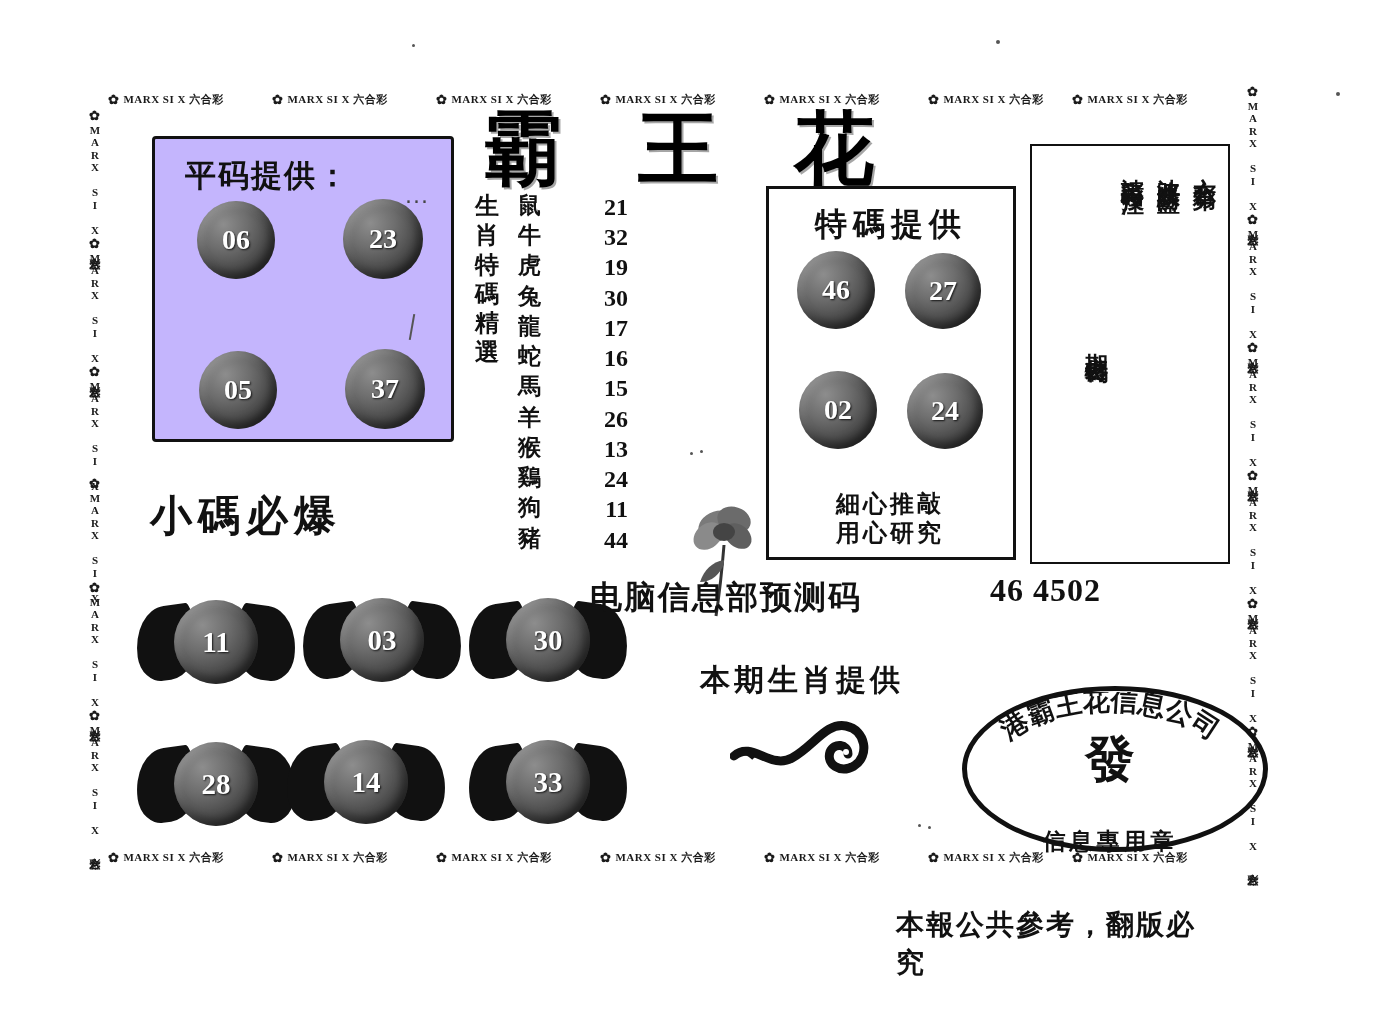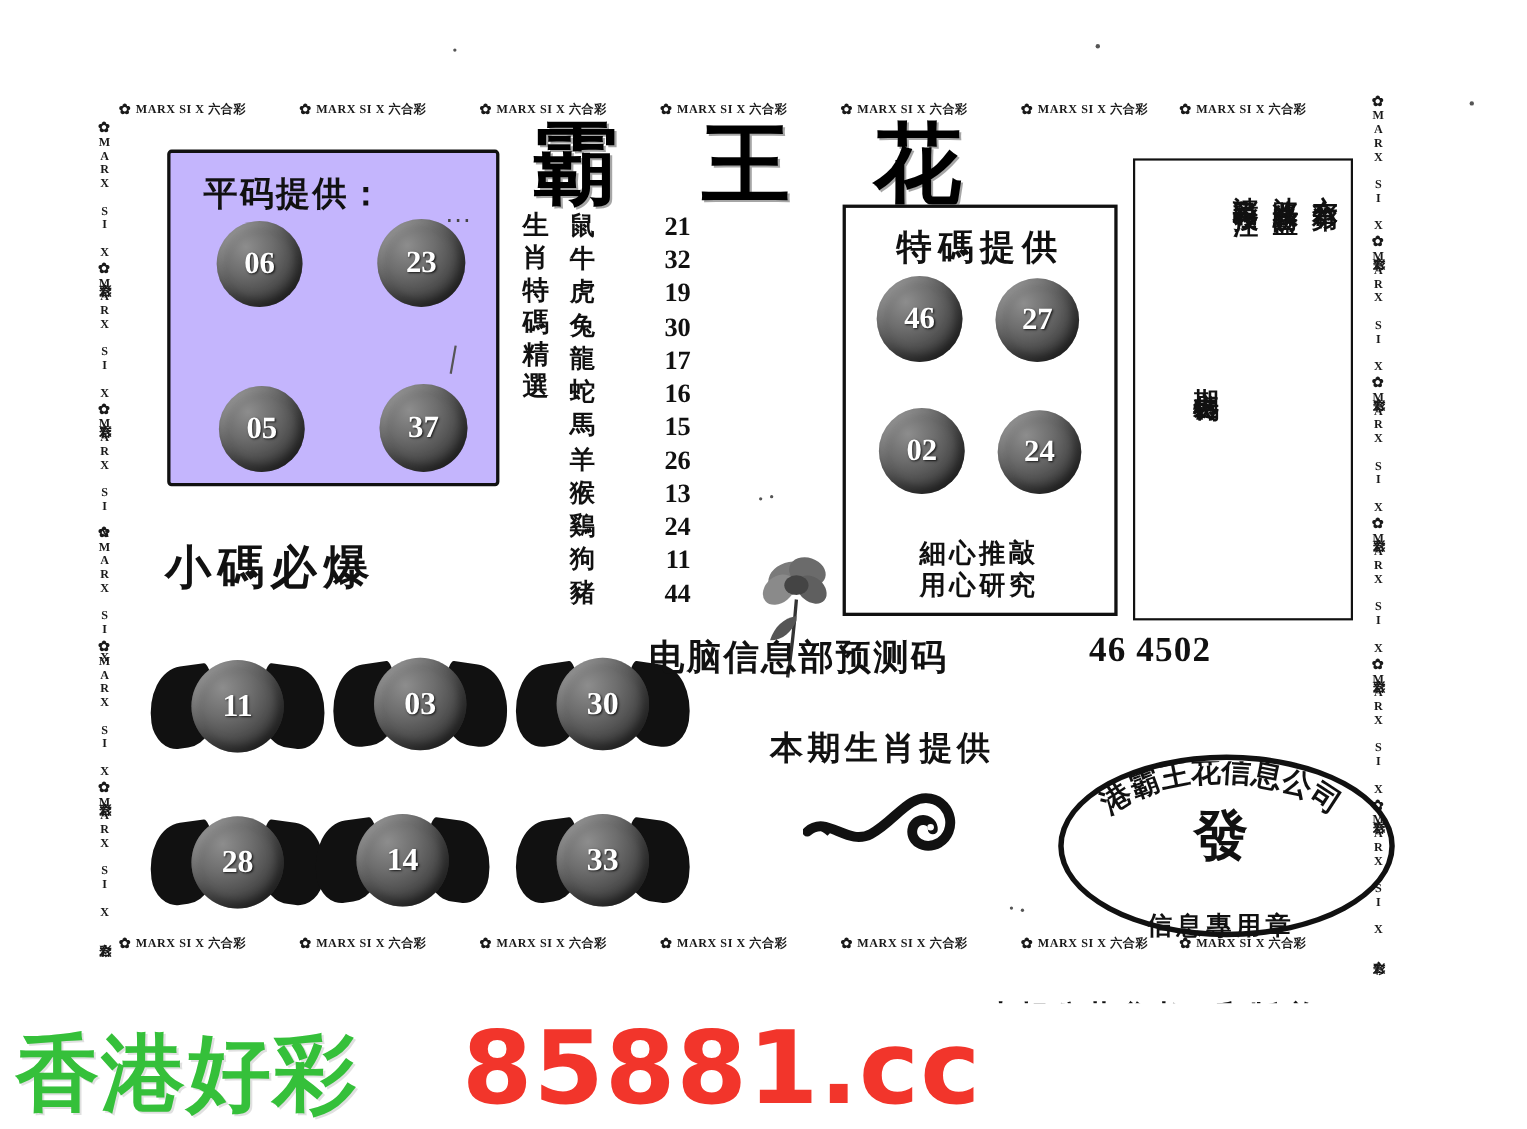--- a/index.html
+++ b/index.html
@@ -392,24 +392,20 @@
     <svg class="arc" viewBox="0 0 268 144">
       <path id="arcpath" d="M16,82 A118,64 0 0,1 252,82" fill="none"></path>
       <text><textPath href="#arcpath" startOffset="50%" text-anchor="middle">港霸王花信息公司</textPath></text>
     </svg>
     <div class="fa">發</div>
     <div class="sub">信息專用章</div>
   </div>
 
   <div id="footer-note">本報公共參考，翻版必究</div>
 
-  <div id="banner">
-    <div class="green">香港好彩</div>
-    <div class="red">85881.cc</div>
-  </div>
 
   <div class="speck" style="left:690px;top:452px;width:3px;height:3px;"></div>
   <div class="speck" style="left:700px;top:450px;width:3px;height:3px;"></div>
   <div class="speck" style="left:918px;top:824px;width:3px;height:3px;"></div>
   <div class="speck" style="left:928px;top:826px;width:3px;height:3px;"></div>
   <div class="speck" style="left:1336px;top:92px;width:4px;height:4px;"></div>
   <div class="speck" style="left:412px;top:44px;width:3px;height:3px;"></div>
   <div class="speck" style="left:996px;top:40px;width:4px;height:4px;"></div>
 
 </div>

